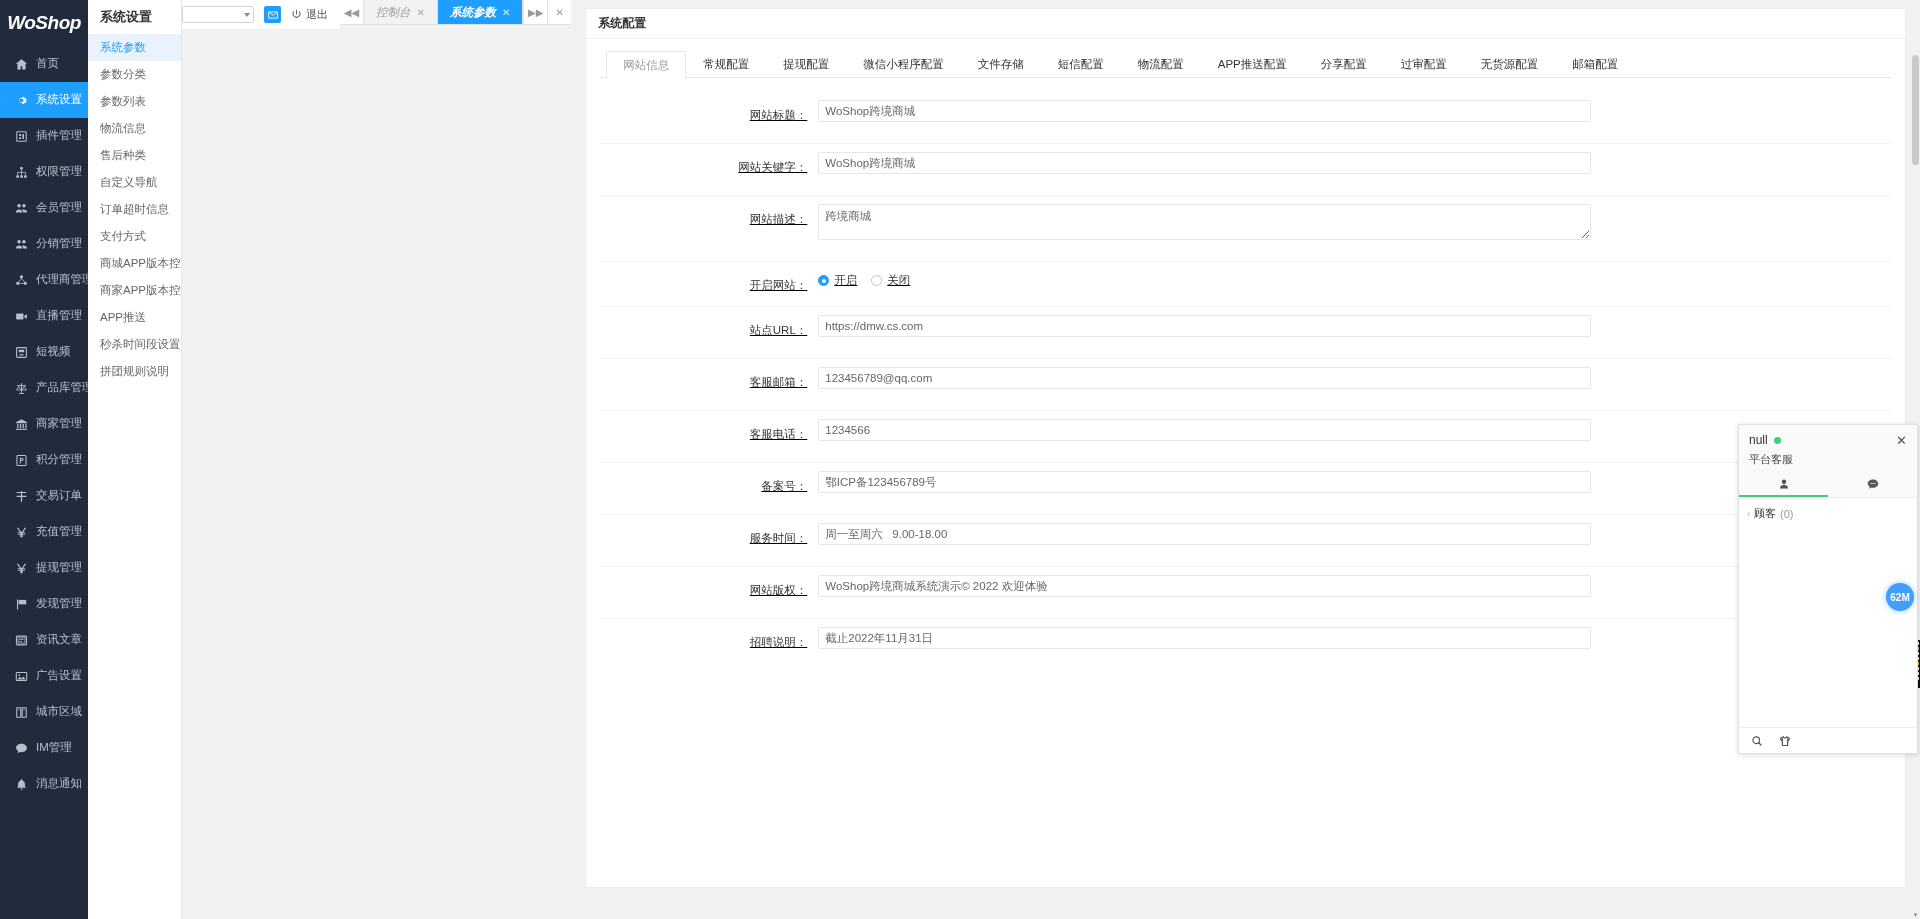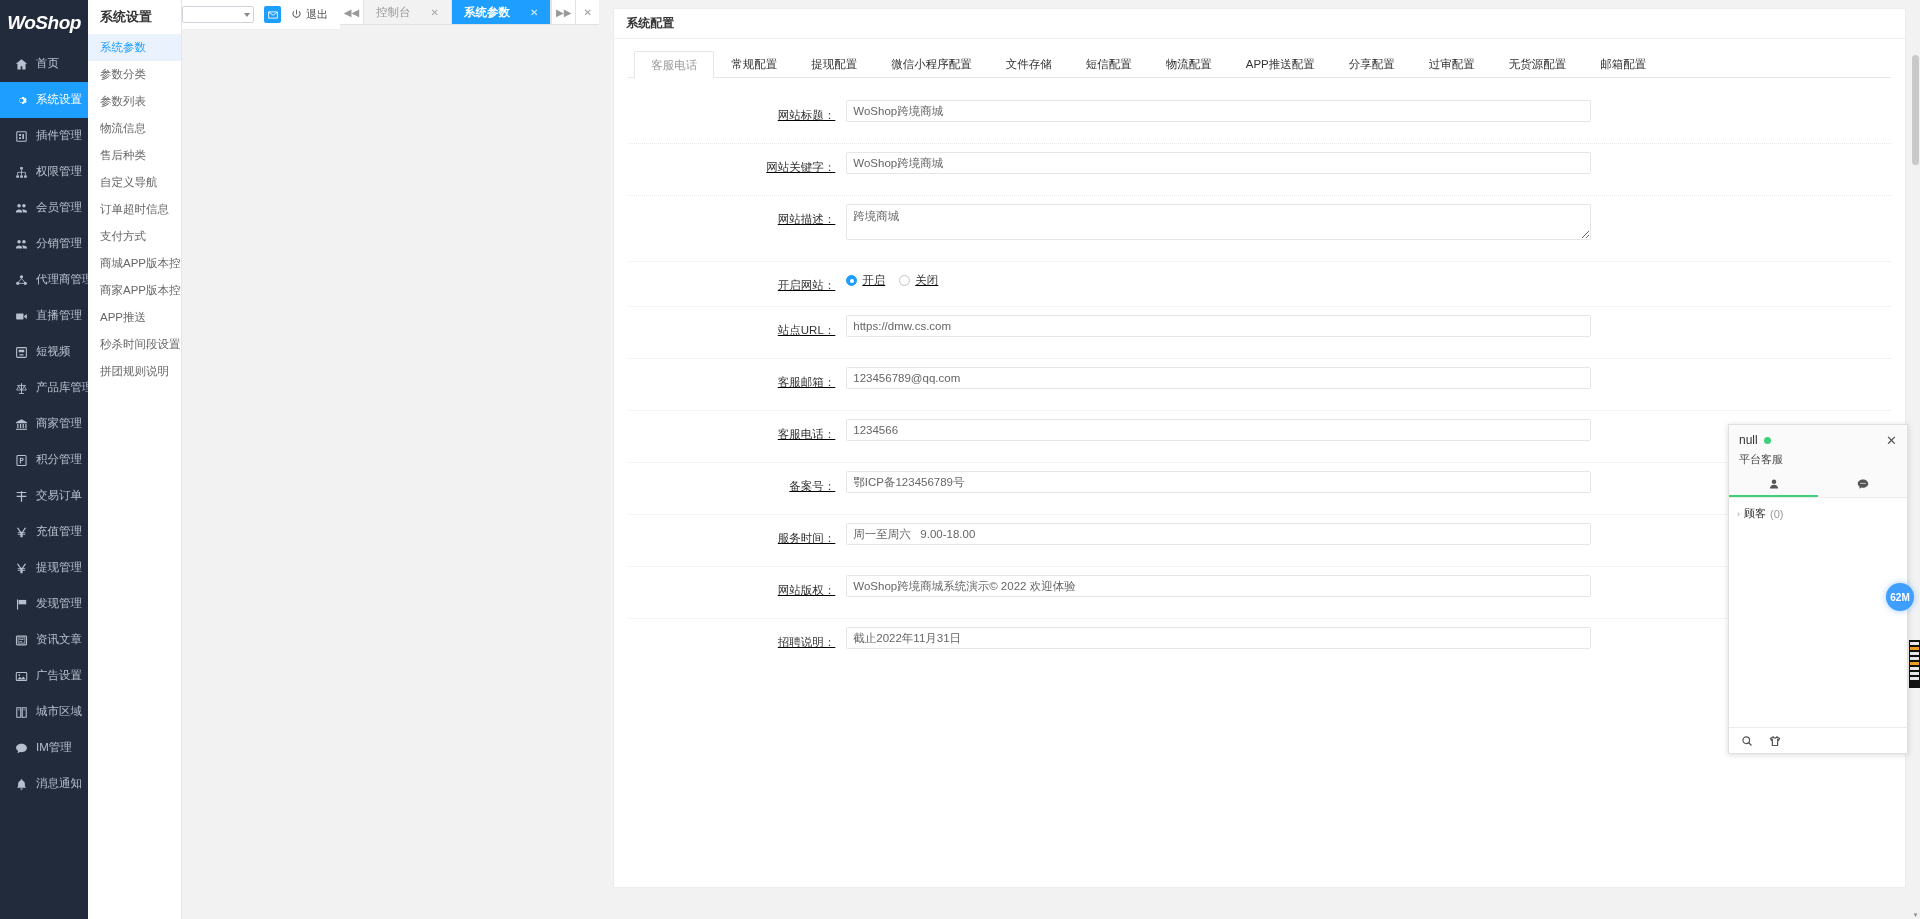--- a/index.html
+++ b/index.html
@@ -96,23 +96,23 @@
     height: 25px; background: #f2f2f2; display: flex; align-items: stretch;
     border-bottom: 1px solid #e2e2e2; position: relative;
   }
   .tab-arrow {
     width: 24px; display: flex; align-items: center; justify-content: center;
     border-right: 1px solid #e2e2e2; background: #fff; cursor: pointer;
     color: #999; font-size: 10px;
   }
   .tab-arrow.right { border-right: none; border-left: 1px solid #e2e2e2; }
   .tab {
-    display: flex; align-items: center; gap: 20px;
+    display: flex; align-items: center; gap: 6px;
     padding: 0 12px; font-size: 11.5px; cursor: pointer;
-    background: #f2f2f2; color: #999; border-right: 1px solid #e2e2e2;
+    background: #f2f2f2; color: #999; border-right: 1px solid #e2e2e2; font-style: italic;
   }
   .tab.active { background: #1e9fff; color: #ffffff; font-weight: bold; }
   .tab-x { font-size: 10px; opacity: 0.85; }
   .tab-spacer { flex: 1; background: #f2f2f2; border-bottom: 0; }
   .tabbar-right { display: flex; align-items: stretch; }
 
   
   .content {
     flex: 1; overflow: hidden; position: relative; background: #f2f2f2;
     padding: 0;
@@ -172,21 +172,21 @@
   }
   .radio-opt.checked .radio-dot { border-color: #1e9fff; background: #1e9fff; }
   .radio-opt.checked .radio-dot::after {
     content: ""; position: absolute; left: 50%; top: 50%;
     transform: translate(-50%, -50%);
     width: 4px; height: 4px; background: #fff; border-radius: 50%;
   }
 
   
   .chat {
-    position: absolute; right: 12px; top: 424px; width: 180px; height: 330px;
+    position: absolute; right: 2px; top: 424px; width: 180px; height: 330px;
     background: #ffffff; border: 1px solid #e0e0e0;
     box-shadow: 0 1px 6px rgba(0,0,0,0.14);
     display: flex; flex-direction: column; z-index: 50;
   }
   .chat-head { padding: 8px 10px 6px 10px; background: #fafafa; }
   .chat-title-row { display: flex; align-items: center; gap: 6px; }
   .chat-title { font-size: 12px; color: #333; }
   .chat-dot { width: 7px; height: 7px; border-radius: 50%; background: #3fd07a; }
   .chat-close { margin-left: auto; cursor: pointer; font-size: 13px; color: #555; line-height: 1; }
   .chat-sub { font-size: 11px; color: #444; margin-top: 5px; }
@@ -507,21 +507,21 @@
         <div class="tab-arrow right">▶▶</div>
         <div class="tab-arrow right">✕</div>
       </div>
     </div>
 
     <div class="content">
       <div class="panel">
         <div class="panel-header">系统配置</div>
         <div class="panel-body">
           <div class="formtabs" id="form-tabs">
-              <div class="formtab active">客服电话</div>
+              <div class="formtab active">网站信息</div>
               <div class="formtab">常规配置</div>
               <div class="formtab">提现配置</div>
               <div class="formtab">微信小程序配置</div>
               <div class="formtab">文件存储</div>
               <div class="formtab">短信配置</div>
               <div class="formtab">物流配置</div>
               <div class="formtab">APP推送配置</div>
               <div class="formtab">分享配置</div>
               <div class="formtab">过审配置</div>
               <div class="formtab">无货源配置</div>

